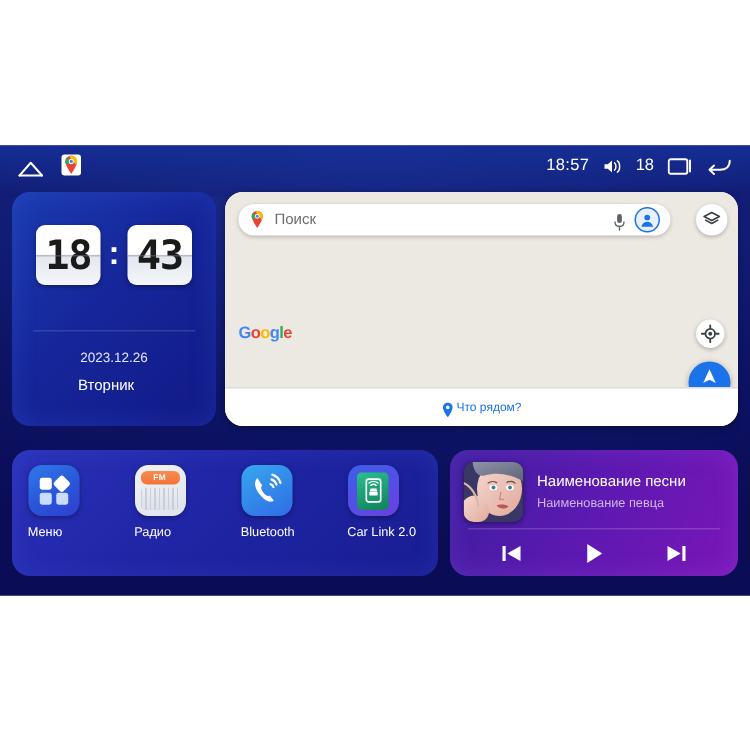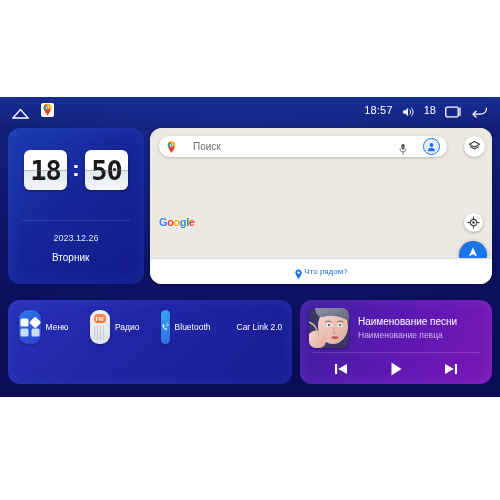--- a/index.html
+++ b/index.html
@@ -162,21 +162,21 @@
     position: absolute;
     left: 9px; top: 8px;
     width: 288px; height: 21px;
     background: #ffffff;
     border-radius: 11px;
     box-shadow: 0 1px 3px rgba(0,0,0,.22);
     display: flex;
     align-items: center;
     padding: 0 7px;
     box-sizing: border-box;
-    gap: 16px;
+    gap: 6px;
   }
   .pin-mini { width: 11px; height: 13px; display: block; flex: none; }
   .search-text {
     flex: 1;
     color: #6d6d6d;
     font-size: 10px;
     white-space: nowrap;
     overflow: hidden;
   }
   .mic-ico { width: 8px; height: 12px; display: block; flex: none; }
@@ -268,21 +268,21 @@
   .apps-row {
     position: absolute;
     left: 0; right: 0; top: 10px;
     display: flex;
     justify-content: space-around;
     align-items: flex-start;
   }
   .app-item {
     width: 50px;
     display: flex;
-    align-items: center;
+    flex-direction: column;
     gap: 5px;
   }
   .app-icon {
     width: 34px; height: 34px;
     border-radius: 9px;
     display: flex; align-items: center; justify-content: center;
     box-shadow: 0 1px 3px rgba(0,0,0,.3);
     position: relative;
     overflow: hidden;
   }
@@ -438,21 +438,21 @@
     </div>
   </div>
 
   <div class="panel" id="clock-widget">
     <div class="clock-row">
       <div class="flip-tile">
         <span>18</span>
       </div>
       <div class="clock-colon">:</div>
       <div class="flip-tile">
-        <span>50</span>
+        <span>43</span>
       </div>
     </div>
     <div class="clock-sep"></div>
     <div class="clock-date">2023.12.26</div>
     <div class="clock-day">Вторник</div>
   </div>
 
   <div class="panel" id="map-widget">
     <div class="map-canvas">
 

